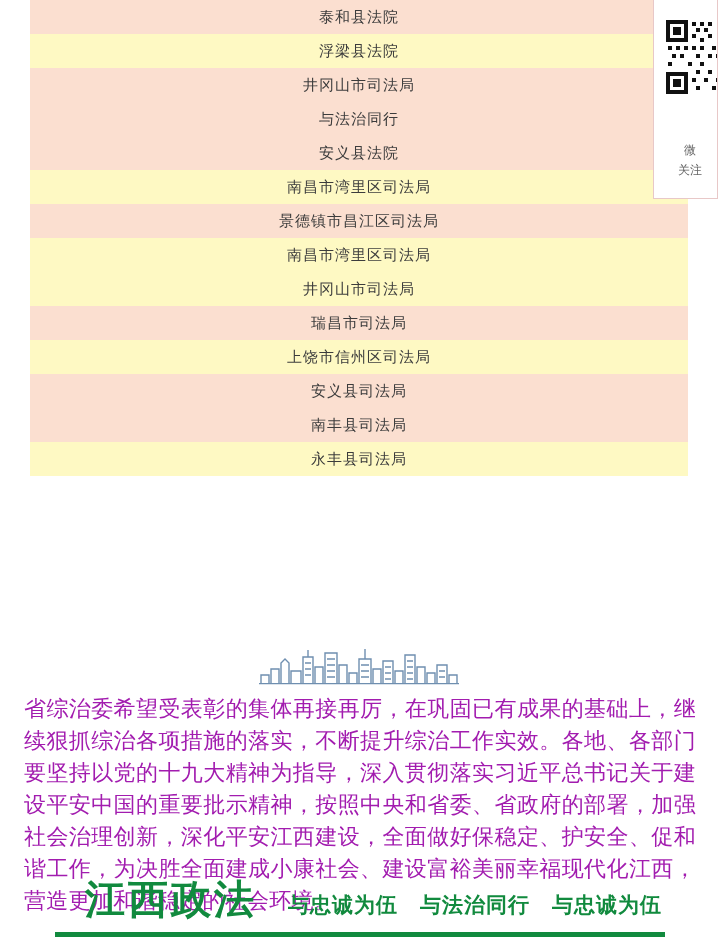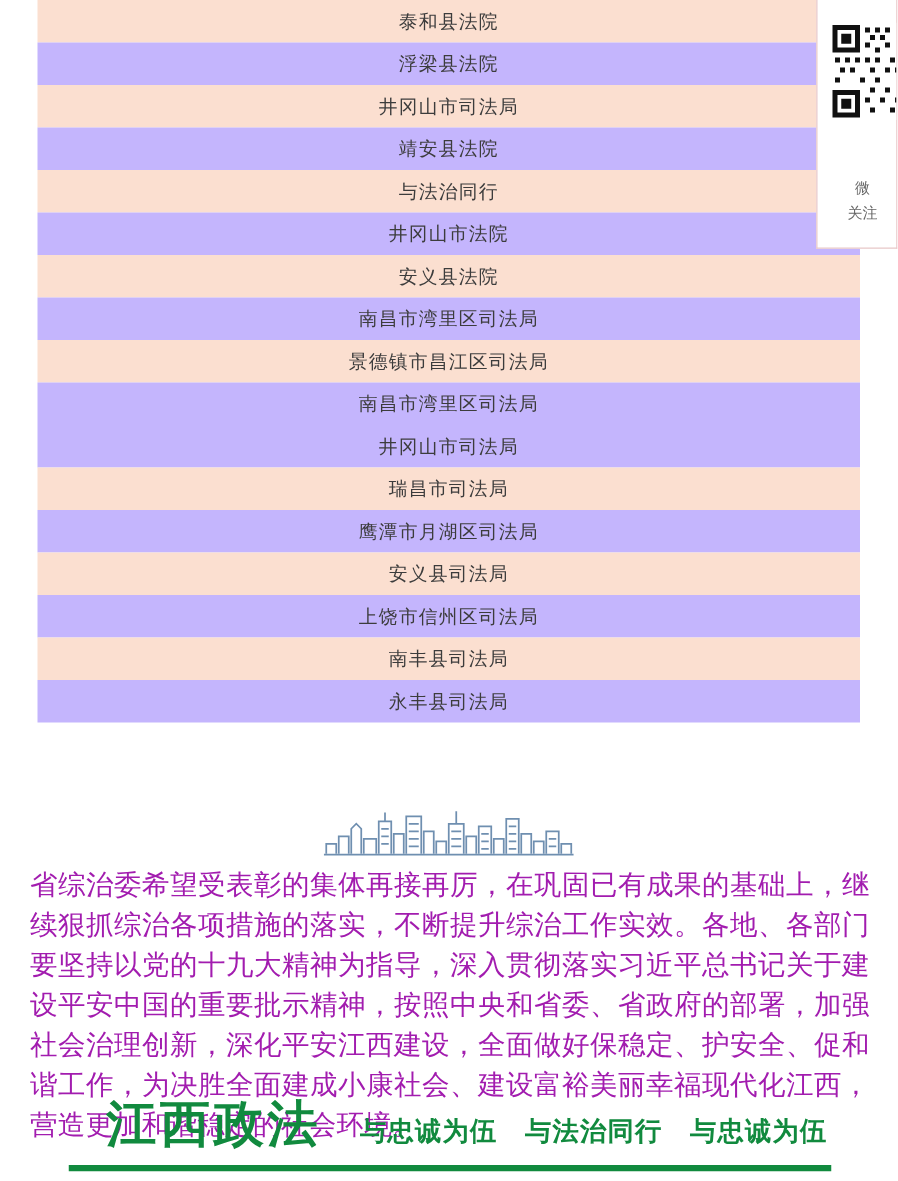--- a/index.html
+++ b/index.html
@@ -31,21 +31,21 @@
     line-height: 34px;
     text-align: center;
     font-size: 15px;
     color: #3c3c3c;
     letter-spacing: 1px;
   }
   .court-row.shaded {
     background: #fbdfd0;
   }
   .court-row.plain {
-    background: #c4b5fd;
+    background: #fef9c3;
   }
   
   .qr-card {
     position: absolute;
     top: 0;
     left: 653px;
     width: 65px;
     height: 199px;
     background: #ffffff;
     border: 1px solid #e8c8c8;
@@ -136,32 +136,29 @@
 </style>
 </head>
 <body>
 
 <div class="page">
 
   <div class="court-list">
       <div class="court-row shaded">泰和县法院</div>
       <div class="court-row plain">浮梁县法院</div>
       <div class="court-row shaded">井冈山市司法局</div>
-      <div class="court-row plain">靖安县法院</div>
       <div class="court-row shaded">与法治同行</div>
-      <div class="court-row plain">井冈山市法院</div>
       <div class="court-row shaded">安义县法院</div>
       <div class="court-row plain">南昌市湾里区司法局</div>
       <div class="court-row shaded">景德镇市昌江区司法局</div>
       <div class="court-row plain">南昌市湾里区司法局</div>
       <div class="court-row plain">井冈山市司法局</div>
       <div class="court-row shaded">瑞昌市司法局</div>
-      <div class="court-row plain">鹰潭市月湖区司法局</div>
+      <div class="court-row plain">上饶市信州区司法局</div>
       <div class="court-row shaded">安义县司法局</div>
-      <div class="court-row plain">上饶市信州区司法局</div>
       <div class="court-row shaded">南丰县司法局</div>
       <div class="court-row plain">永丰县司法局</div>
     </div>
 
   <div class="qr-card">
     <div class="qr-img">
       <svg width="78" height="78" viewBox="0 0 78 78">
         <rect x="0" y="0" width="78" height="78" fill="#ffffff"></rect>
         <g fill="#111111">
           <rect x="2" y="2" width="22" height="22"></rect>

